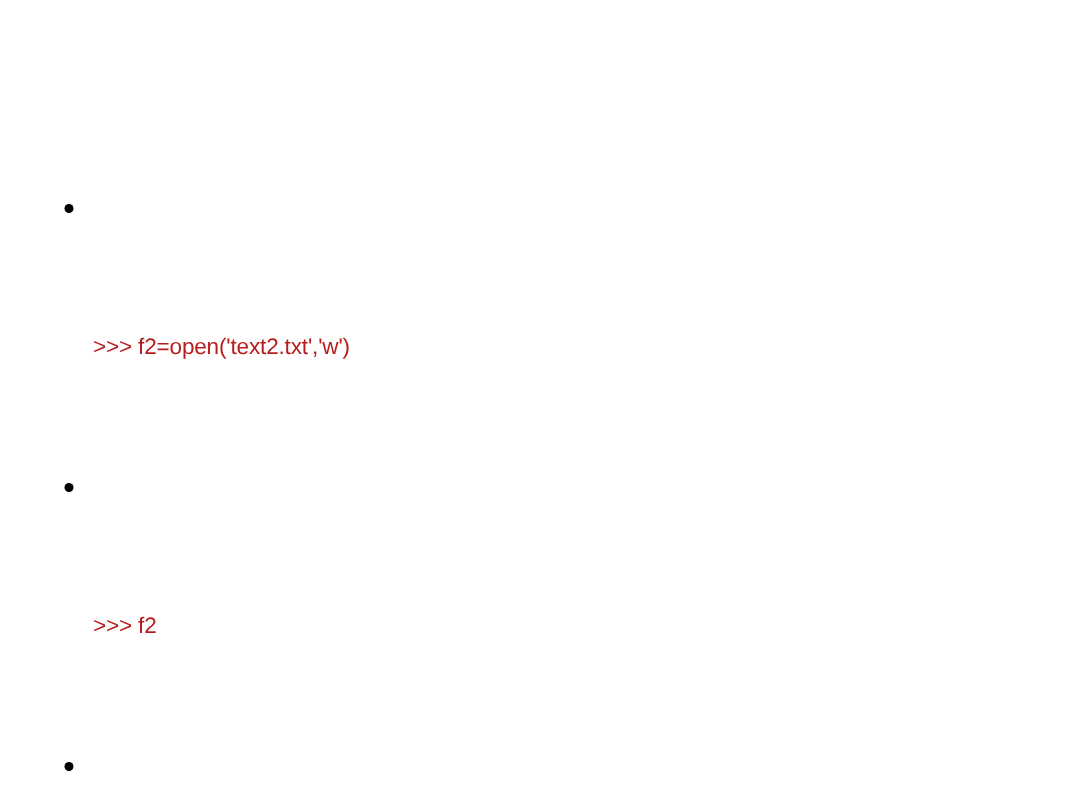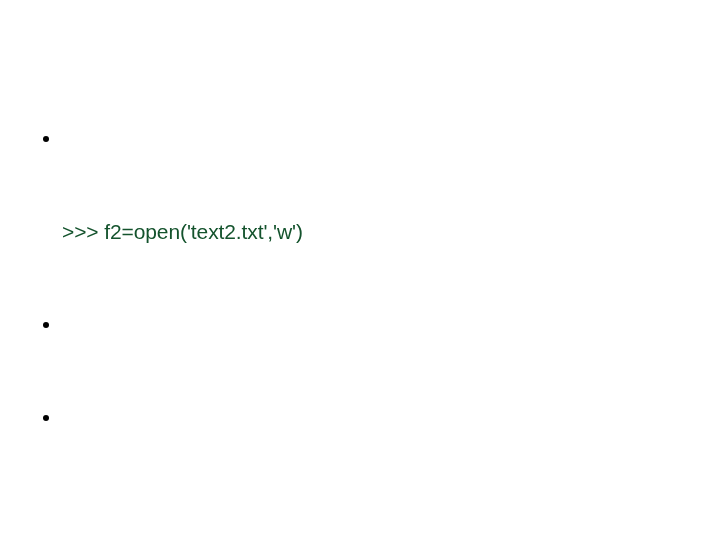--- a/index.html
+++ b/index.html
@@ -28,23 +28,23 @@
     width: 660px;
   }
   ul.bullet-list {
     list-style: none;
     margin: 0;
     padding: 0;
   }
   ul.bullet-list li {
     position: relative;
     padding-left: 32px;
-    font-size: 21px;
+    font-size: 15px;
     line-height: 31px;
-    color: #14532d;
+    color: #b91c1c;
     white-space: pre-wrap;
     letter-spacing: -0.1px;
   }
   ul.bullet-list li .bullet-dot {
     position: absolute;
     left: 13px;
     top: 13px;
     width: 6px;
     height: 6px;
     border-radius: 50%;
@@ -61,20 +61,21 @@
 
   <div class="content-block">
 
     <ul class="bullet-list">
       <li>
         <span class="bullet-dot"></span>
         <span class="line-text">&gt;&gt;&gt; f2=open('text2.txt','w')</span>
       </li>
       <li>
         <span class="bullet-dot"></span>
+        <span class="line-text">&gt;&gt;&gt; f2</span>
       </li>
       <li>
         <span class="bullet-dot"></span>
         
       </li>
 
     </ul>
 
   </div>
 </div>

